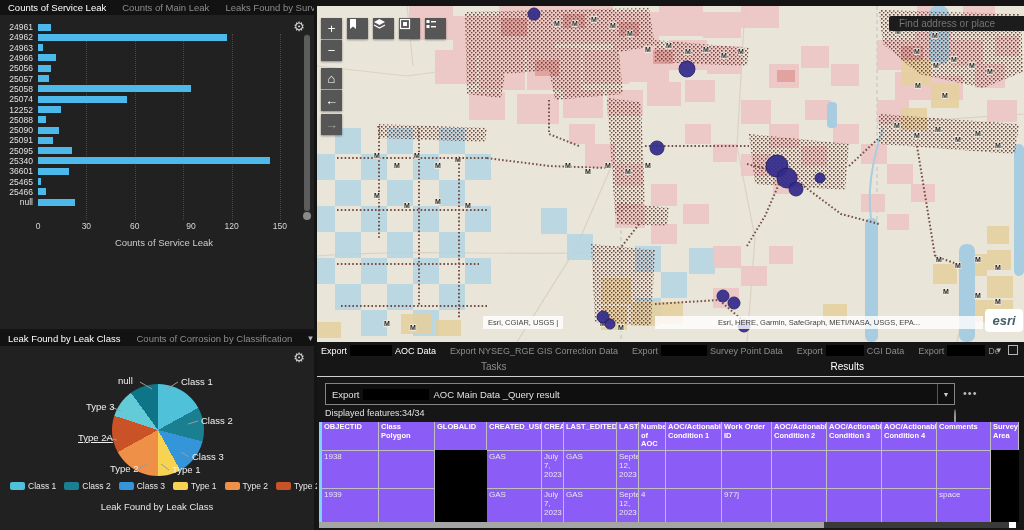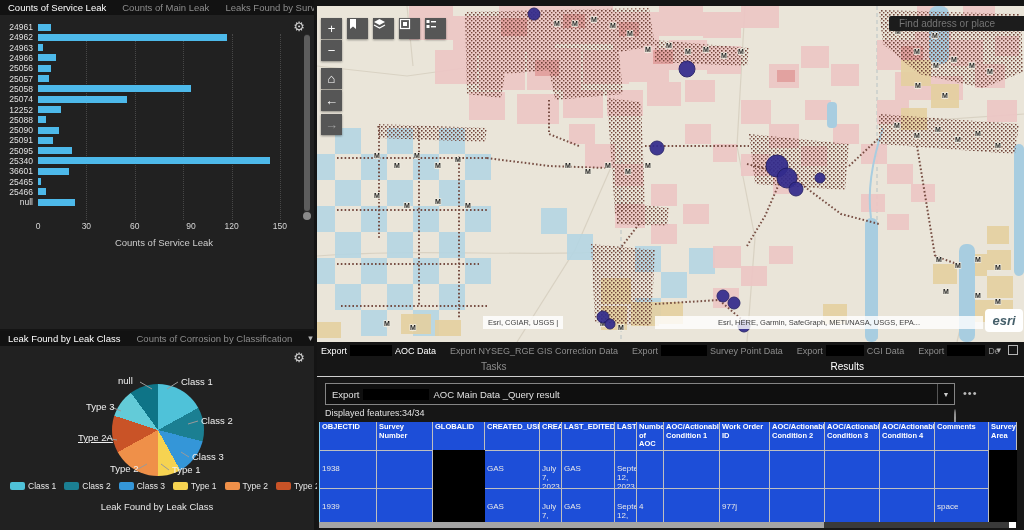--- a/index.html
+++ b/index.html
@@ -87,26 +87,26 @@
   #query-select{position:absolute;left:8px;top:41px;width:628px;height:20px;border:1px solid #858585;
                 background:#0f0f0f;display:flex;align-items:center;font-size:9.5px;color:#e0e0e0;}
   #query-select .sel-text{display:flex;align-items:center;gap:4px;padding-left:6px;flex:1;overflow:hidden;white-space:nowrap;}
   .caretbox{width:16px;align-self:stretch;border-left:1px solid #555;display:flex;align-items:center;
             justify-content:center;color:#ccc;font-size:7px;}
   #more-btn{position:absolute;left:646px;top:45px;color:#bbb;font-size:11px;letter-spacing:1px;}
   #features-row{position:absolute;left:8px;top:66px;right:60px;height:14px;font-size:9px;color:#e0e0e0;}
   #zoomto{position:absolute;right:68px;top:68px;}
   #zoomto .mag{border-color:#9a9a9a;}
   #zoomto .mag::after{background:#9a9a9a;}
-  #table-wrap{position:absolute;left:2px;top:80px;width:697px;height:100px;background:#1d4ed8;
-              border-left:1px solid #7dd3fc;overflow:hidden;}
+  #table-wrap{position:absolute;left:2px;top:80px;width:697px;height:100px;background:#8b5cf6;
+              border-left:3px solid #7dd3fc;overflow:hidden;}
   .trow{display:grid;}
   .tcell{border-right:1px solid #bfbfbf;overflow:hidden;padding:1px 2px;box-sizing:border-box;}
   #thead .tcell{font-size:7.5px;font-weight:bold;color:#fff;line-height:1.15;height:28px;}
-  .drow .tcell{font-size:8px;color:#e8e8e8;line-height:1.12;border-top:1px solid #bfbfbf;padding-top:14px;}
+  .drow .tcell{font-size:8px;color:#e8e8e8;line-height:1.12;border-top:1px solid #bfbfbf;padding-top:2px;}
   .redact-col{position:absolute;top:28px;height:72px;background:#000;}
   #hscroll{position:absolute;left:2px;top:180px;width:697px;height:6px;background:#3a3a3a;}
   #hthumb{position:absolute;left:0;top:0;height:6px;width:505px;background:#a5a5a5;}
   #hend{position:absolute;right:0;top:0;width:7px;height:6px;background:#fff;}
 </style>
 </head>
 <body>
 
 <div id="app">
 
@@ -665,21 +665,21 @@
       <span class="caretbox">
           <span>▼</span>
         </span>
     </div>
     <div id="more-btn">•••</div>
     <div id="features-row">Displayed features:34/34</div>
     <div id="zoomto"><span class="mag"></span></div>
     <div id="table-wrap">
       <div class="trow" id="thead" style="grid-template-columns: 57px 56px 52px 55px 22px 53px 22px 27px 56px 50px 55px 55px 55px 54px 28px;">
           <div class="tcell">OBJECTID</div>
-          <div class="tcell">Survey Number</div>
+          <div class="tcell">Class Polygon</div>
           <div class="tcell">GLOBALID</div>
           <div class="tcell">CREATED_USER</div>
           <div class="tcell">CREAT</div>
           <div class="tcell">LAST_EDITED_U</div>
           <div class="tcell">LAST_</div>
           <div class="tcell">Number of AOC</div>
           <div class="tcell">AOC/Actionable Condition 1</div>
           <div class="tcell">Work Order ID</div>
           <div class="tcell">AOC/Actionable Condition 2</div>
           <div class="tcell">AOC/Actionable Condition 3</div>

